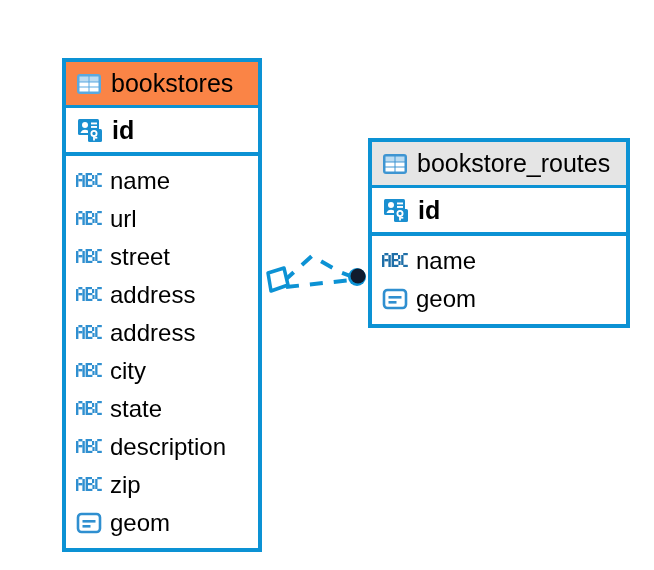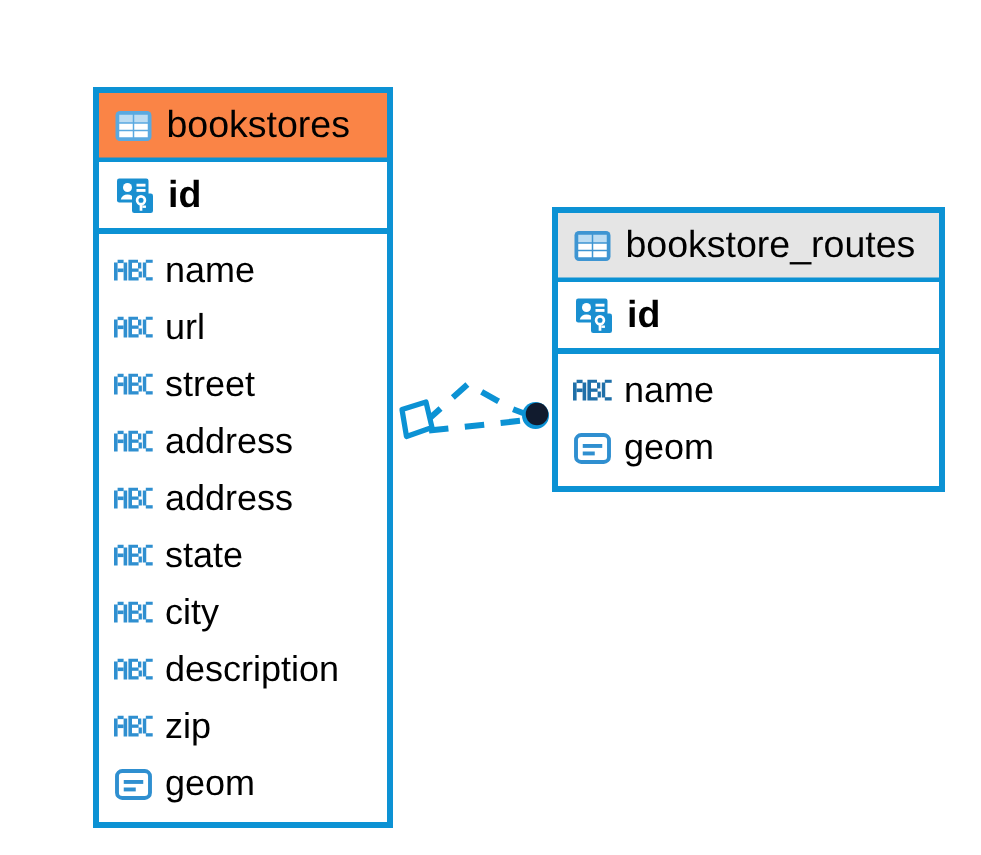--- a/index.html
+++ b/index.html
@@ -294,44 +294,44 @@
               <rect x="16" y="2" width="2.2" height="4"></rect>
                 <rect x="12" y="6" width="4.4" height="2.2"></rect>
               <rect x="16.4" y="8" width="2.2" height="4"></rect>
                 <rect x="12" y="11.8" width="4.4" height="2.2"></rect>
               <rect x="21.2" y="0" width="4.6" height="2.2"></rect>
                 <rect x="19.2" y="2" width="2.3" height="10"></rect>
               <rect x="21.2" y="11.8" width="4.6" height="2.2"></rect>
             </g>
           </svg>
         </span>
+        <span class="field-label">city</span>
+      </div>
+
+      <div class="field-row">
+        <span class="icon icon-abc">
+          <svg viewBox="0 0 26 16" width="26" height="16">
+            <g fill="#2f8fd0">
+              <rect x="0" y="2" width="2.4" height="12"></rect>
+                <rect x="2.4" y="0" width="4" height="2.4"></rect>
+              <rect x="6.4" y="2" width="2.4" height="12"></rect>
+                <rect x="2.4" y="6" width="4" height="2.4"></rect>
+              <rect x="9.6" y="0" width="2.4" height="14"></rect>
+                <rect x="12" y="0" width="4" height="2.2"></rect>
+              <rect x="16" y="2" width="2.2" height="4"></rect>
+                <rect x="12" y="6" width="4.4" height="2.2"></rect>
+              <rect x="16.4" y="8" width="2.2" height="4"></rect>
+                <rect x="12" y="11.8" width="4.4" height="2.2"></rect>
+              <rect x="21.2" y="0" width="4.6" height="2.2"></rect>
+                <rect x="19.2" y="2" width="2.3" height="10"></rect>
+              <rect x="21.2" y="11.8" width="4.6" height="2.2"></rect>
+            </g>
+          </svg>
+        </span>
         <span class="field-label">state</span>
-      </div>
-
-      <div class="field-row">
-        <span class="icon icon-abc">
-          <svg viewBox="0 0 26 16" width="26" height="16">
-            <g fill="#2f8fd0">
-              <rect x="0" y="2" width="2.4" height="12"></rect>
-                <rect x="2.4" y="0" width="4" height="2.4"></rect>
-              <rect x="6.4" y="2" width="2.4" height="12"></rect>
-                <rect x="2.4" y="6" width="4" height="2.4"></rect>
-              <rect x="9.6" y="0" width="2.4" height="14"></rect>
-                <rect x="12" y="0" width="4" height="2.2"></rect>
-              <rect x="16" y="2" width="2.2" height="4"></rect>
-                <rect x="12" y="6" width="4.4" height="2.2"></rect>
-              <rect x="16.4" y="8" width="2.2" height="4"></rect>
-                <rect x="12" y="11.8" width="4.4" height="2.2"></rect>
-              <rect x="21.2" y="0" width="4.6" height="2.2"></rect>
-                <rect x="19.2" y="2" width="2.3" height="10"></rect>
-              <rect x="21.2" y="11.8" width="4.6" height="2.2"></rect>
-            </g>
-          </svg>
-        </span>
-        <span class="field-label">city</span>
       </div>
 
       <div class="field-row">
         <span class="icon icon-abc">
           <svg viewBox="0 0 26 16" width="26" height="16">
             <g fill="#2f8fd0">
               <rect x="0" y="2" width="2.4" height="12"></rect>
                 <rect x="2.4" y="0" width="4" height="2.4"></rect>
               <rect x="6.4" y="2" width="2.4" height="12"></rect>
                 <rect x="2.4" y="6" width="4" height="2.4"></rect>

